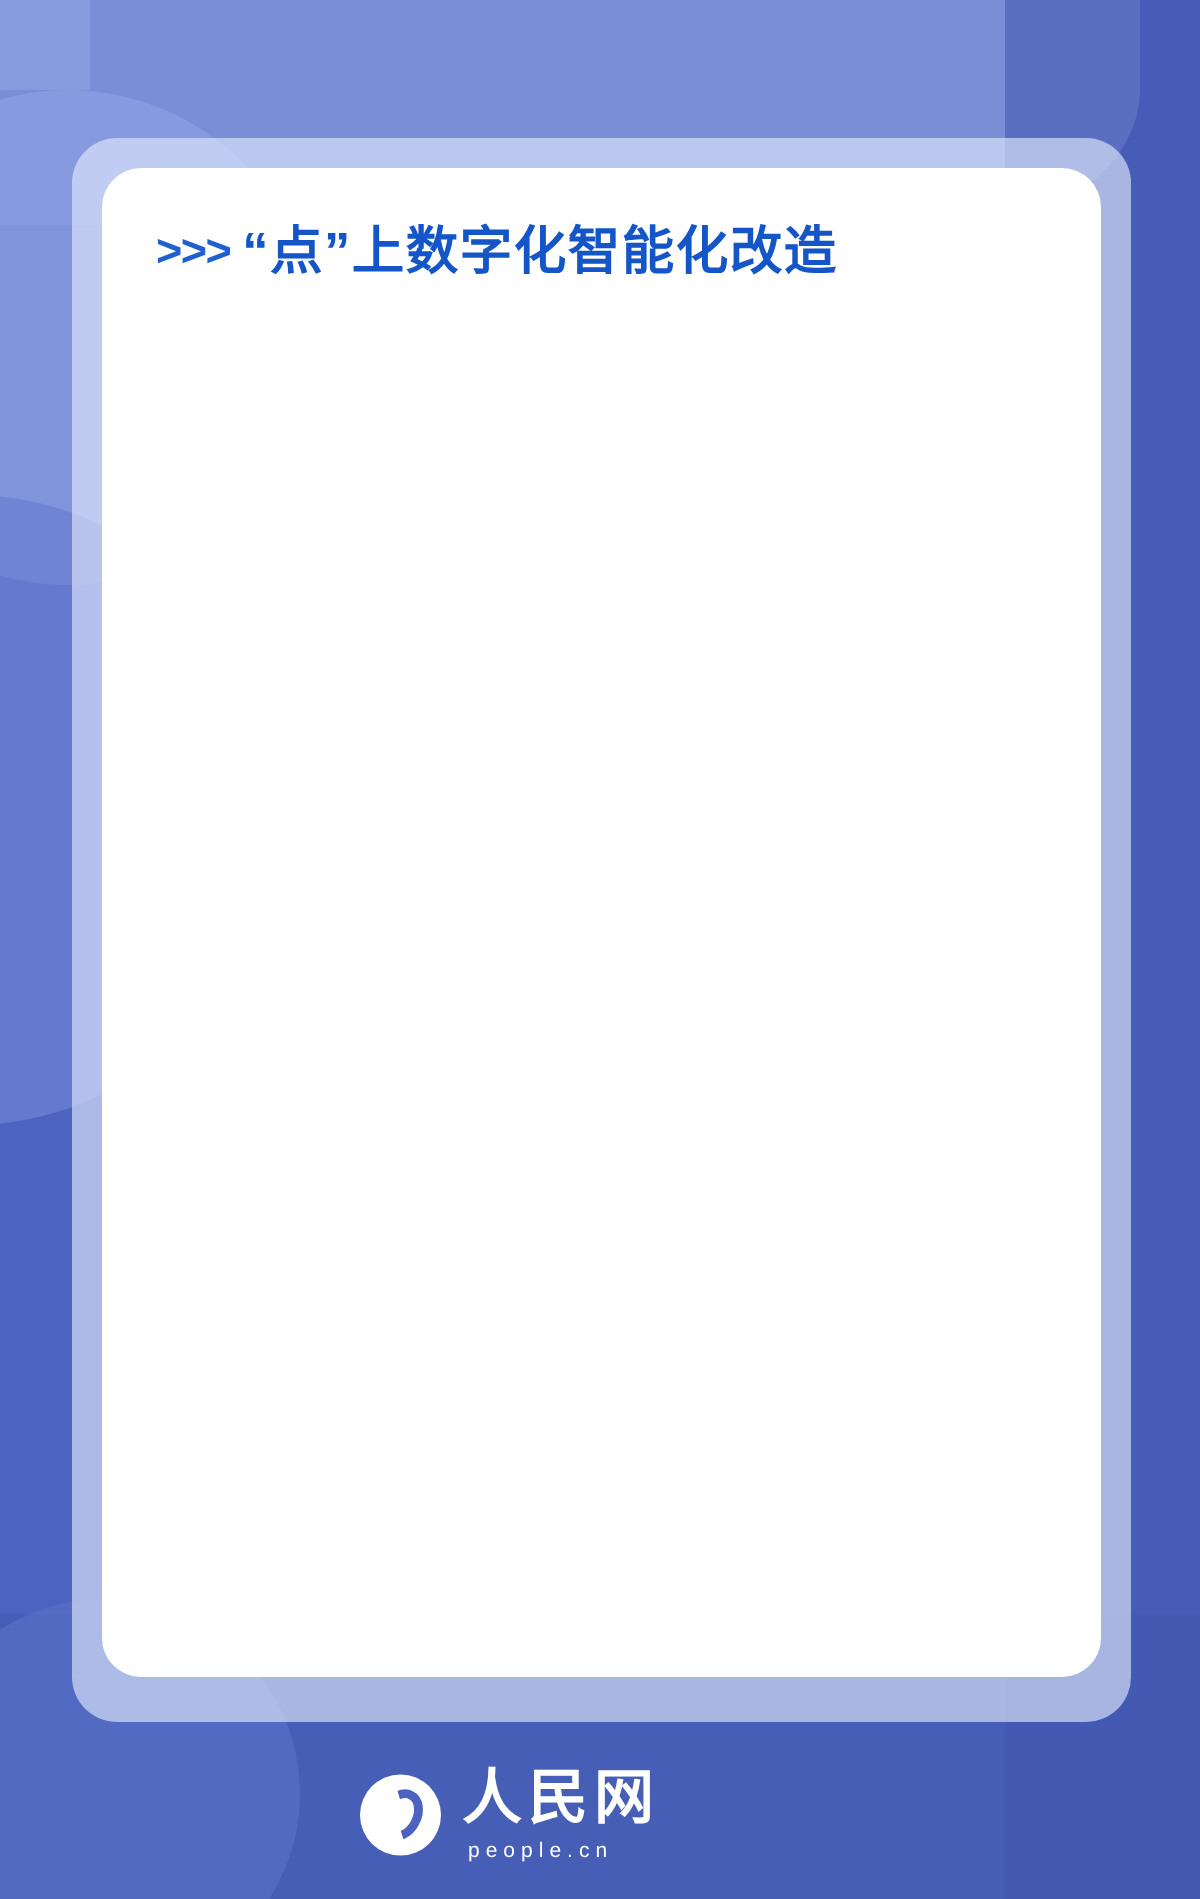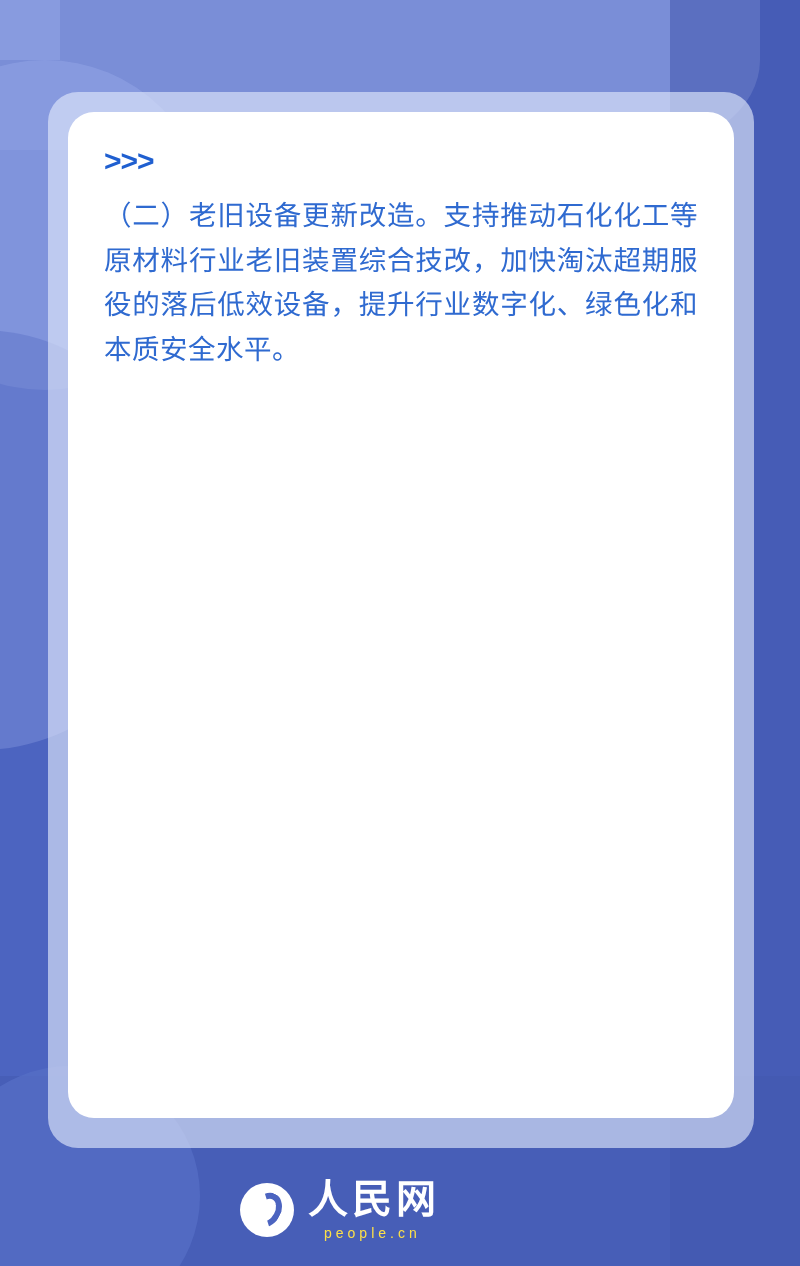--- a/index.html
+++ b/index.html
@@ -191,25 +191,25 @@
     align-items: flex-start;
     line-height: 1;
   }
   .logo-cn {
     color: #ffffff;
     font-size: 40px;
     font-weight: 700;
     letter-spacing: 4px;
   }
   .logo-en {
-    color: #fde047;
+    color: #ffffff;
     font-size: 14px;
     letter-spacing: 4px;
     margin-top: 7px;
-    margin-left: 16px;
+    margin-left: 4px;
   }
 </style>
 </head>
 <body>
 
 <div class="bg-layer">
   <div class="bg-base"></div>
   <div class="bg-soft-top"></div>
   <div class="bg-soft-left"></div>
   <div class="bg-soft-left2"></div>
@@ -218,24 +218,24 @@
   <div class="bg-corner-tl"></div>
   <div class="bg-arc-bottom-left"></div>
 </div>
 
 <div class="card-shadow"></div>
 
 <div class="card">
 
   <div class="heading">
     <span class="chevrons">&gt;&gt;&gt;</span>
+    <span class="heading-text">“点”上数字化智能化改造</span>
   </div>
 
   <div class="body-text">
-    <p>（二）老旧设备更新改造。支持推动石化化工等原材料行业老旧装置综合技改，加快淘汰超期服役的落后低效设备，提升行业数字化、绿色化和本质安全水平。</p>
   </div>
 
 </div>
 
 <div class="footer">
   <div class="logo-mark"></div>
   <div class="logo-words">
     <span class="logo-cn">人民网</span>
     <span class="logo-en">people.cn</span>
   </div>

